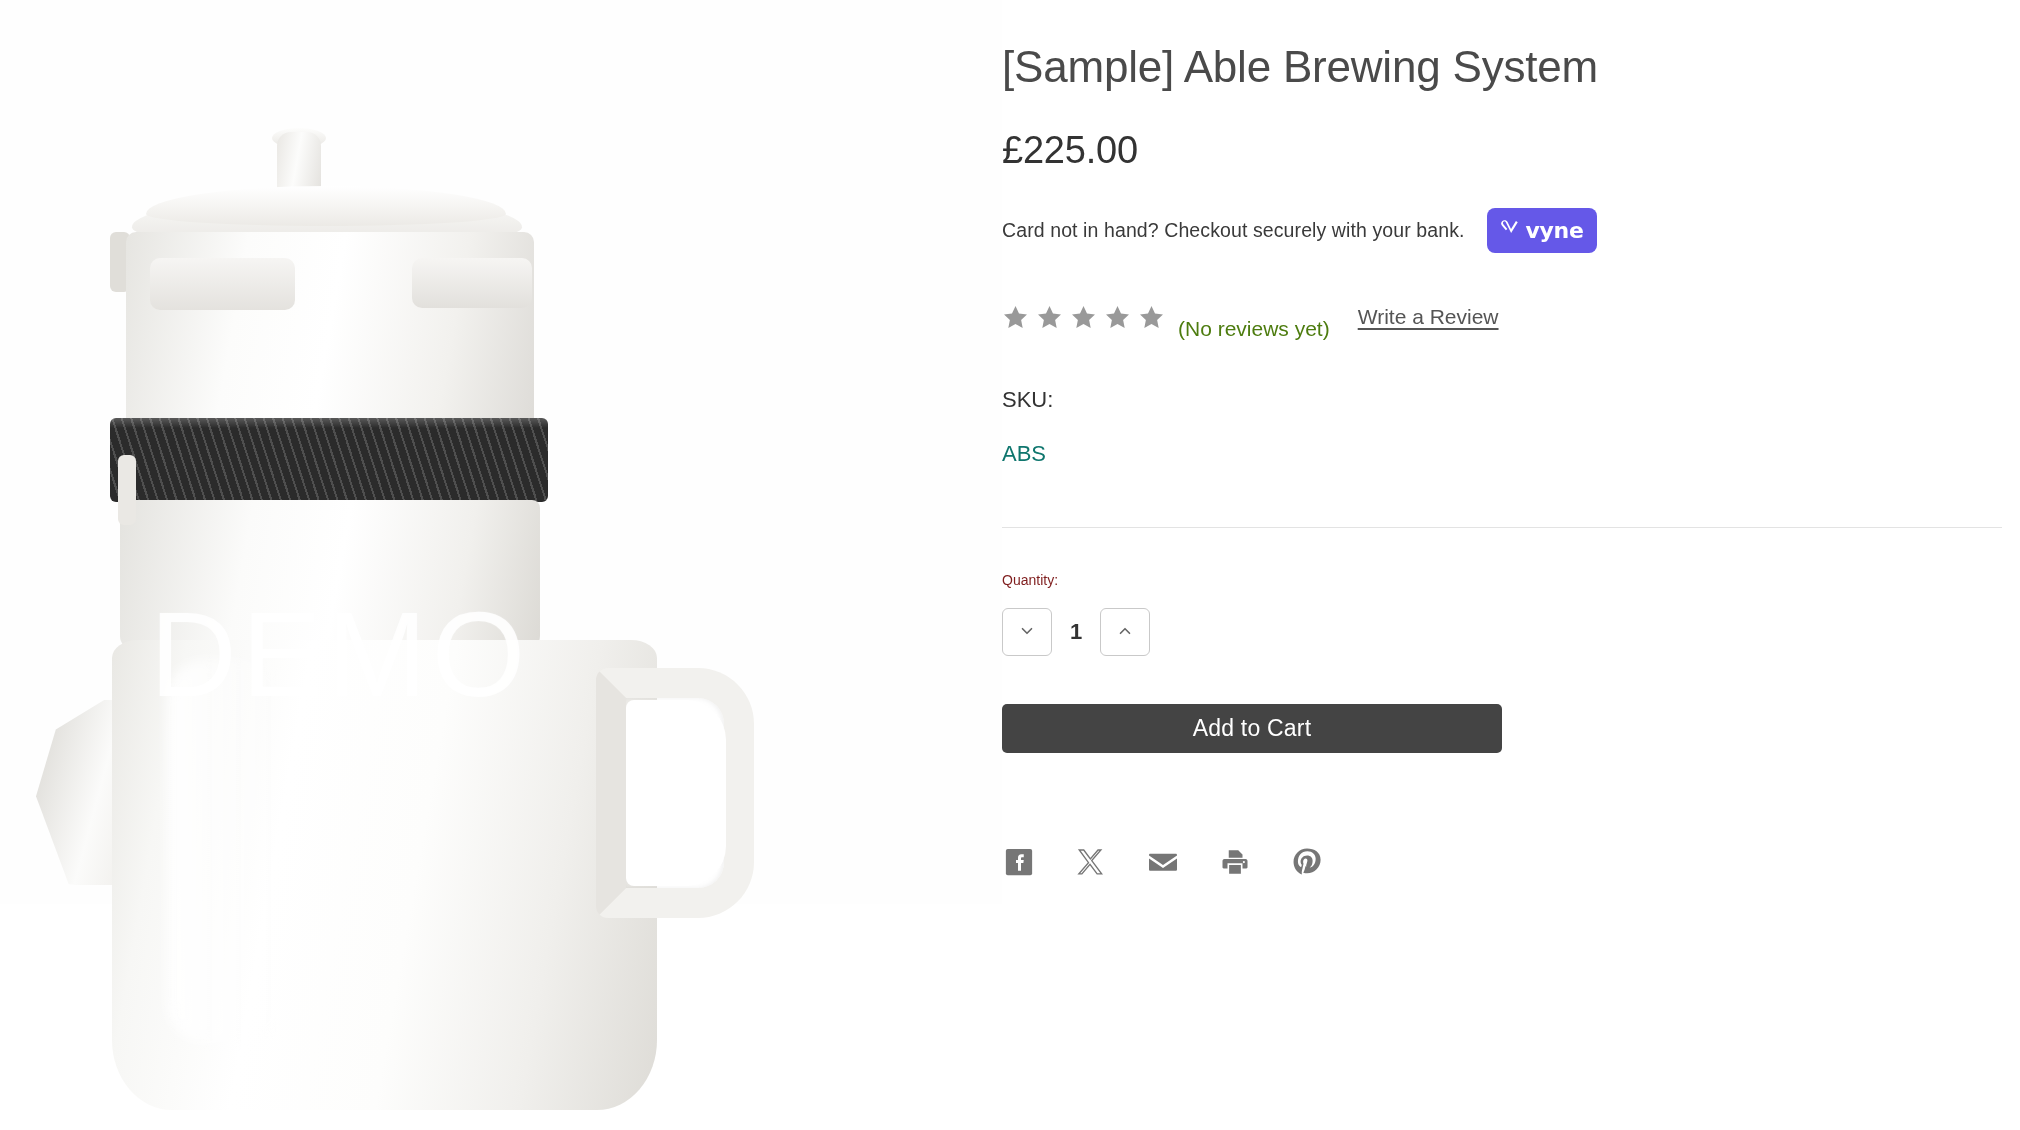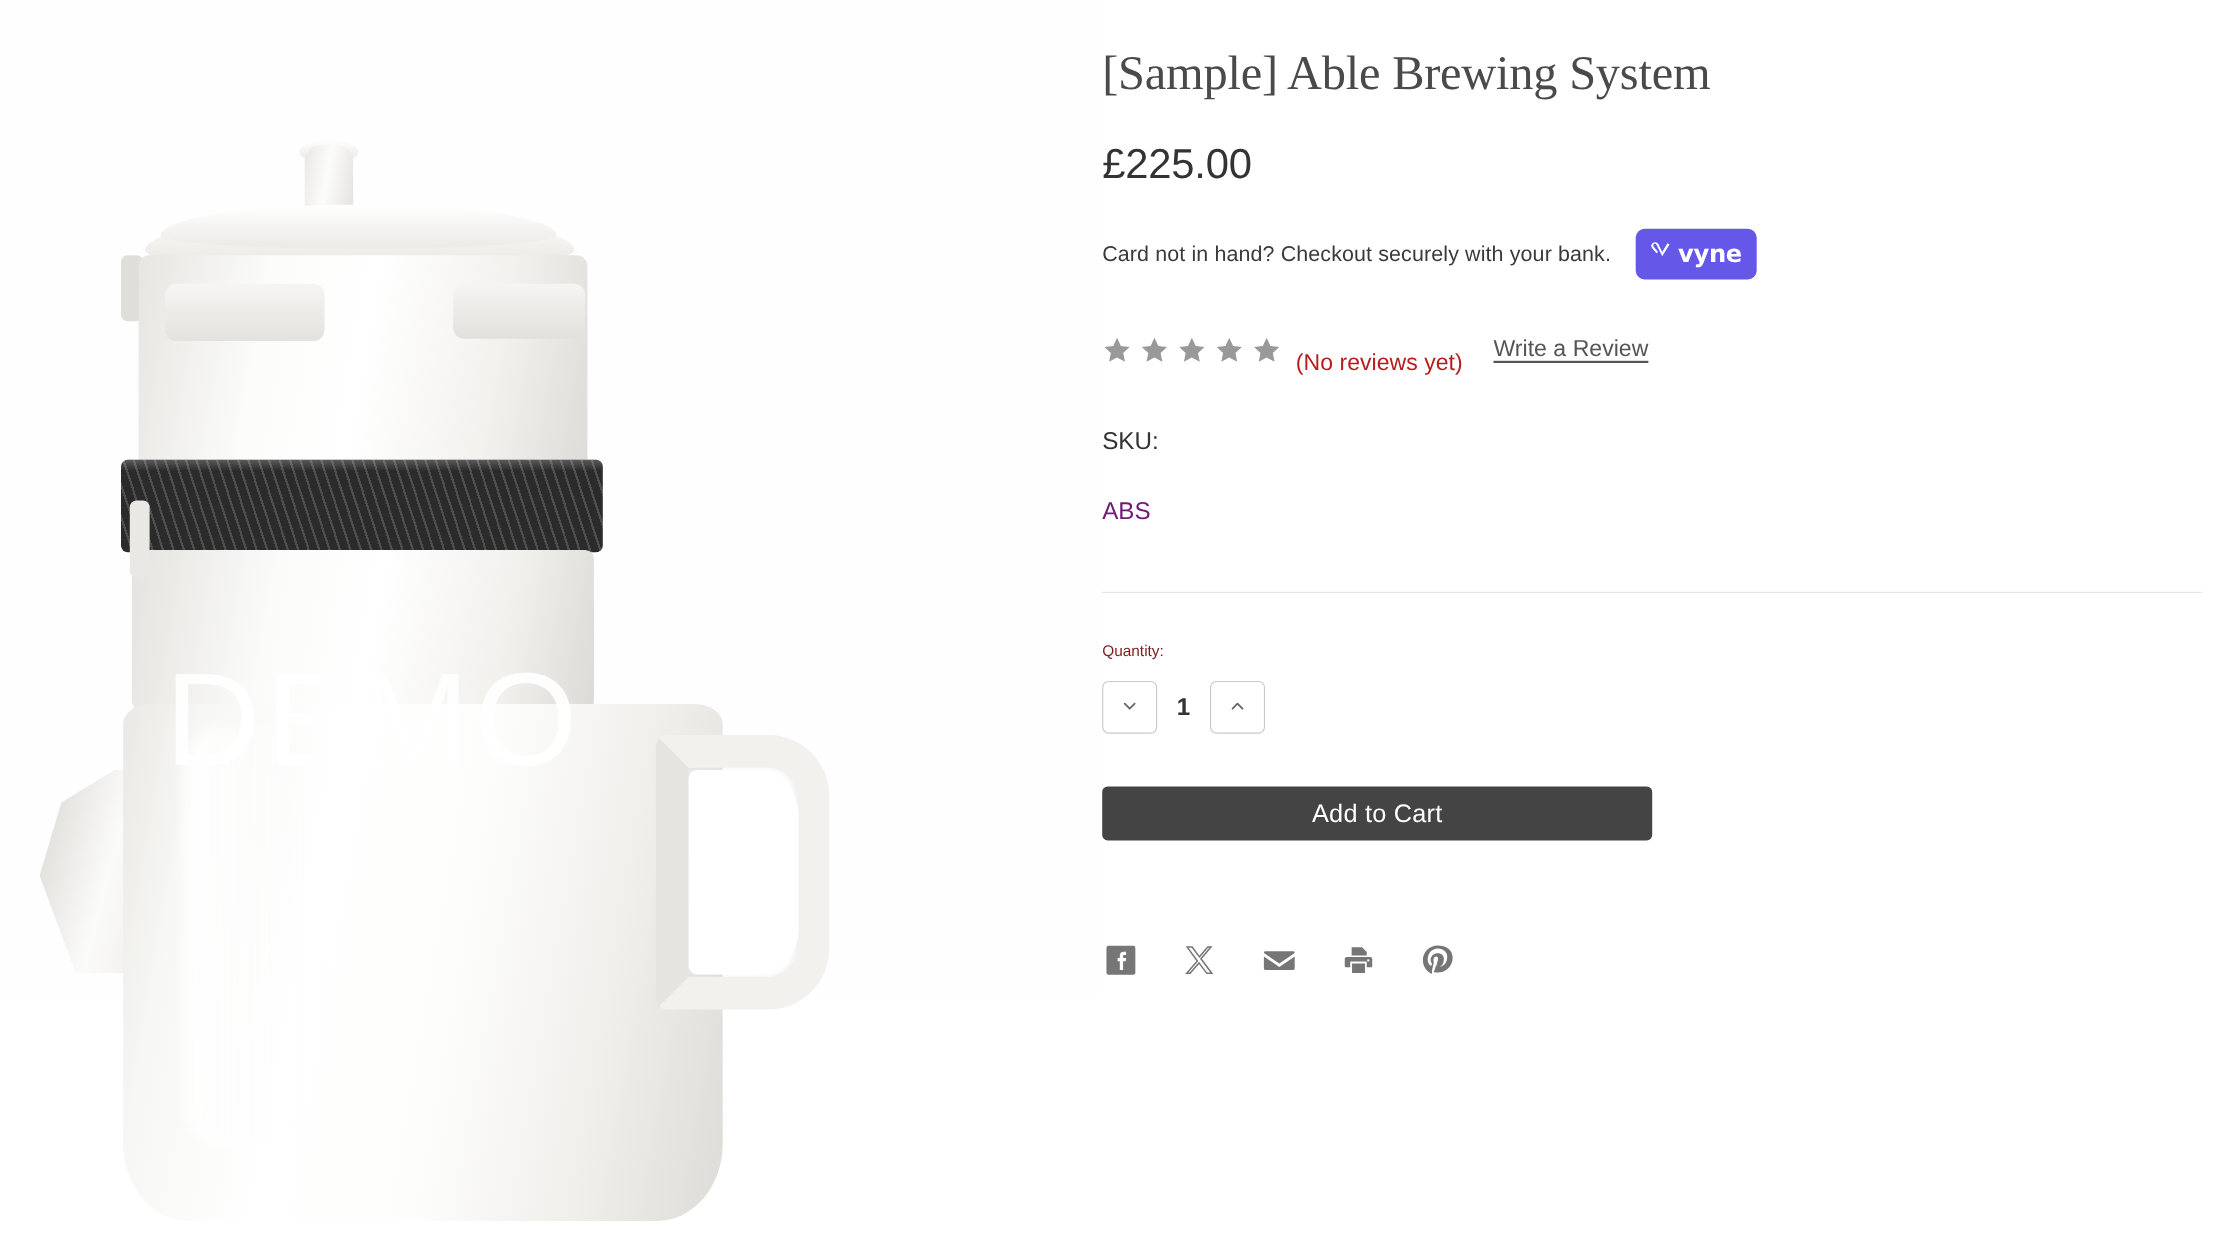--- a/index.html
+++ b/index.html
@@ -115,44 +115,44 @@
     font-size:120px; font-weight:300; letter-spacing:5px;
     color:rgba(255,255,255,.86);
     text-shadow:0 0 2px rgba(255,255,255,.35);
     user-select:none; white-space:nowrap;
   }
 
   
   .info-col { flex:1 1 auto; padding: 24px 58px 0 0; position:relative; }
   .product-title{
     font-size:44px; font-weight:400; color:#4a4a4a; letter-spacing:-0.2px;
-    margin:0; padding-top:18px; line-height:1.12;font-family:Liberation Serif, serif;
+    margin:0; padding-top:18px; line-height:1.12;
   }
   .product-price{
     font-size:38px; font-weight:400; color:#333; margin-top:38px; letter-spacing:-0.2px;
   }
   .pay-row{ display:flex; align-items:center; gap:22px; margin-top:36px; }
   .pay-text{ font-size:19.5px; color:#3a3a3a; letter-spacing:.1px; }
   .vyne-badge{
     display:inline-flex; align-items:center; gap:5px;
     background:#6558e8; border-radius:8px; padding:9px 13px 9px 11px;
   }
   .vyne-word{ color:#fff; font-size:22px; font-weight:700; letter-spacing:-0.3px; font-family:"DejaVu Sans", sans-serif; }
 
   .review-row{ display:flex; align-items:center; gap:0; margin-top:40px; }
   .stars{ display:flex; gap:7px; align-items:center; }
   .star{ width:27px; height:27px; display:block; }
-  .reviews-text{ font-size:21px; color:#b91c1c; margin-left:13px;margin-top:24px; }
+  .reviews-text{ font-size:21px; color:#4d7c0f; margin-left:13px;margin-top:24px; }
   .write-review{
     font-size:21px; color:#555; margin-left:28px; text-decoration:underline;
     text-underline-offset:4px; cursor:pointer;
   }
 
   .sku-label{ font-size:22px; color:#333; margin-top:46px; }
-  .sku-value{ font-size:22px; color:#701a75; margin-top:38px; }
+  .sku-value{ font-size:22px; color:#0f766e; margin-top:28px; }
 
   .divider{ height:1px; background:#e3e3e3; margin-top:60px; width:1000px; }
 
   .qty-label{ font-size:14px; color:#7f1d1d; margin-top:44px; }
   .qty-row{ display:flex; align-items:center; gap:0; margin-top:20px; }
   .qty-btn{
     width:50px; height:48px; border:1px solid #c9c9c9; border-radius:6px;
     background:#fff; display:flex; align-items:center; justify-content:center;
     cursor:pointer; padding:0;
   }

